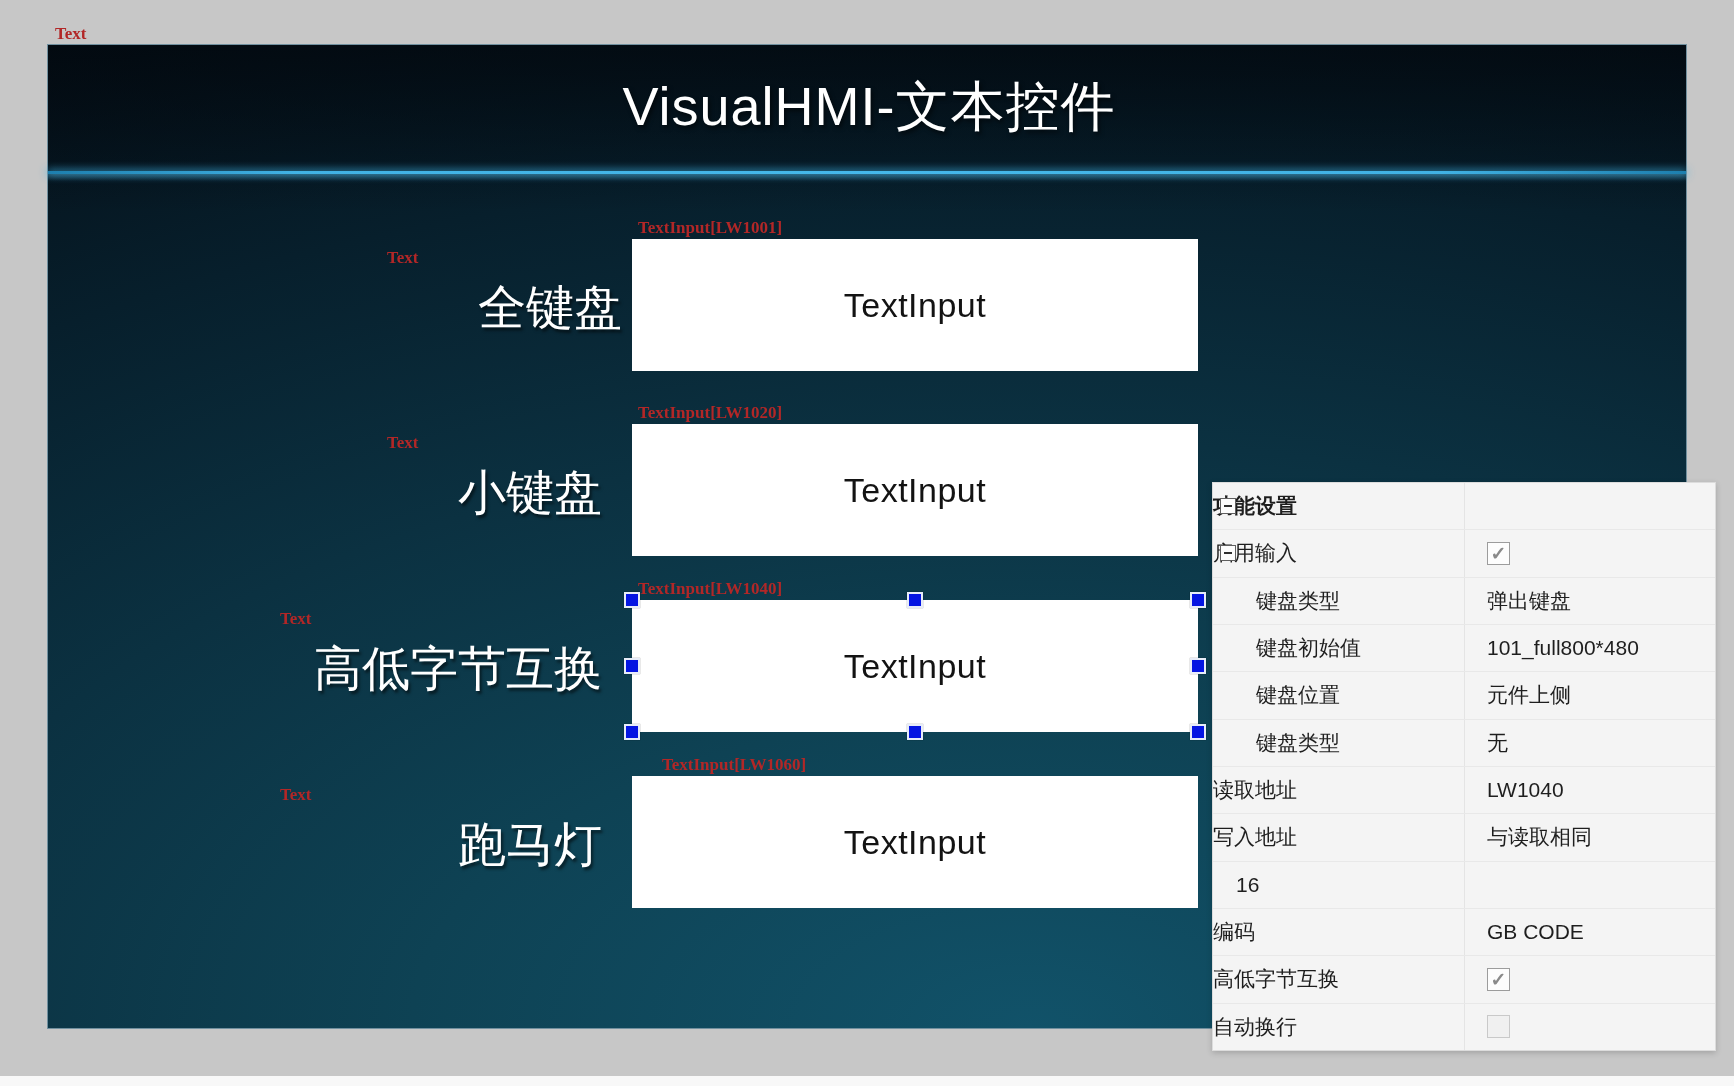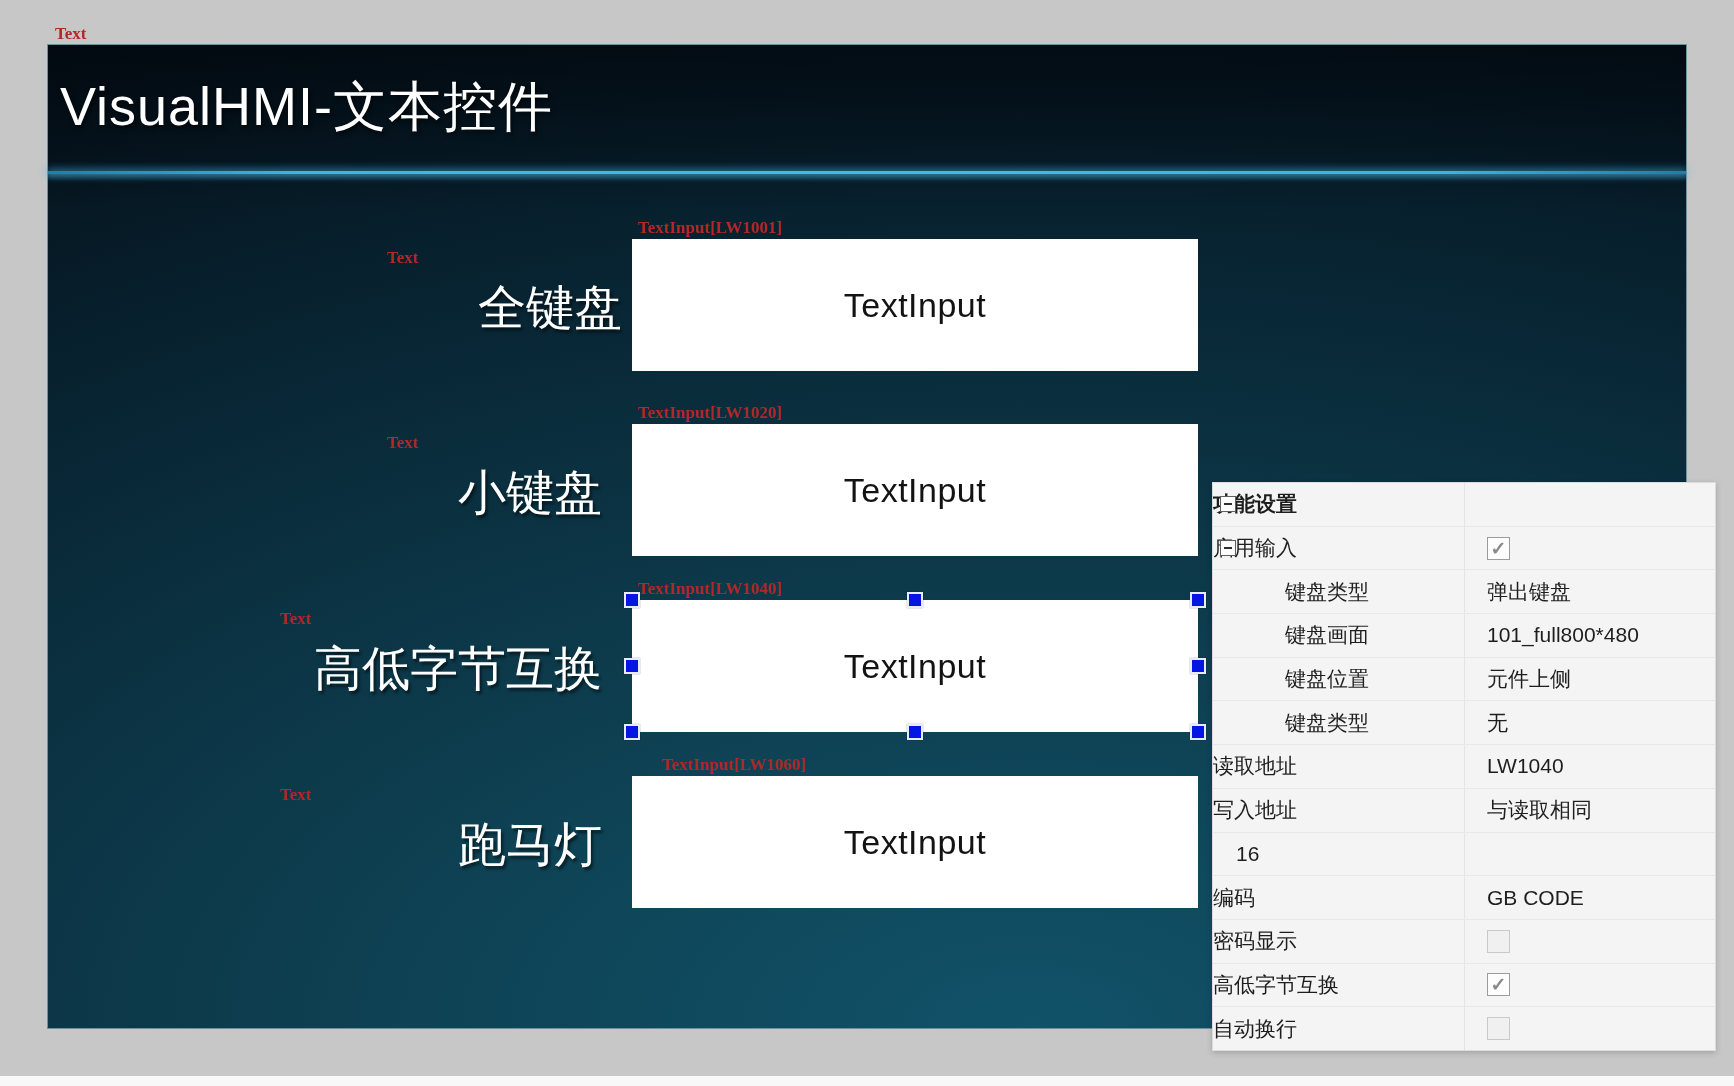--- a/index.html
+++ b/index.html
@@ -27,21 +27,22 @@
     left:47px; top:44px;
     width:1640px; height:985px;
     border:1px solid #71909f;
     background:
       linear-gradient(180deg, rgba(2,8,14,0.72) 0%, rgba(2,8,14,0.38) 8%, rgba(2,8,14,0) 17%),
       radial-gradient(135% 115% at 60% 100%, #115269 0%, #0e4254 28%, #0b3141 52%, #071f2c 76%, #040d15 100%);
     overflow:visible;
   }
   .canvas-title {
     position:absolute;
-    left:12px; right:0; top:26px;
+    left:4px; right:0; top:26px;
+    text-align:center;
     font-size:54px;
     font-weight:500;
     color:#ffffff;
     letter-spacing:1px;
     text-shadow:2px 3px 4px rgba(0,0,0,0.55);
   }
   .divider-line {
     position:absolute;
     left:0; right:0; top:126px;
     height:3px;
@@ -113,21 +114,21 @@
   }
   .prow:last-child { border-bottom:none; }
   .prow .lbl-cell {
     width:251px;
     position:relative;
     display:flex;
     align-items:center;
     height:100%;
   }
   .prow .lbl { white-space:nowrap; }
-  .prow.indent .lbl { padding-left:27px;margin-left:45px; }
+  .prow.indent .lbl { padding-left:43px; }
   .prow.group .lbl { font-weight:700; }
   .prow .val-cell {
     flex:1;
     display:flex;
     align-items:center;
     padding-left:23px;
     height:100%;
   }
   .expander {
     position:absolute;
@@ -242,21 +243,21 @@
       <div class="prow indent">
         <div class="lbl-cell">
           <span class="lbl">键盘类型</span>
         </div>
         <div class="val-cell">
           <span>弹出键盘</span>
         </div>
       </div>
       <div class="prow indent">
         <div class="lbl-cell">
-          <span class="lbl">键盘画面</span>
+          <span class="lbl">键盘初始值</span>
         </div>
         <div class="val-cell">
           <span>101_full800*480</span>
         </div>
       </div>
       <div class="prow indent">
         <div class="lbl-cell">
           <span class="lbl">键盘位置</span>
         </div>
         <div class="val-cell">
@@ -291,28 +292,20 @@
         <div class="val-cell">
           <span>16</span>
         </div>
       </div>
       <div class="prow">
         <div class="lbl-cell">
           <span class="lbl">编码</span>
         </div>
         <div class="val-cell">
           <span>GB CODE</span>
-        </div>
-      </div>
-      <div class="prow">
-        <div class="lbl-cell">
-          <span class="lbl">密码显示</span>
-        </div>
-        <div class="val-cell">
-          <span class="cbox"></span>
         </div>
       </div>
       <div class="prow">
         <div class="lbl-cell">
           <span class="lbl">高低字节互换</span>
         </div>
         <div class="val-cell">
           <span class="cbox checked">
             <span class="tick">✓</span>
           </span>

